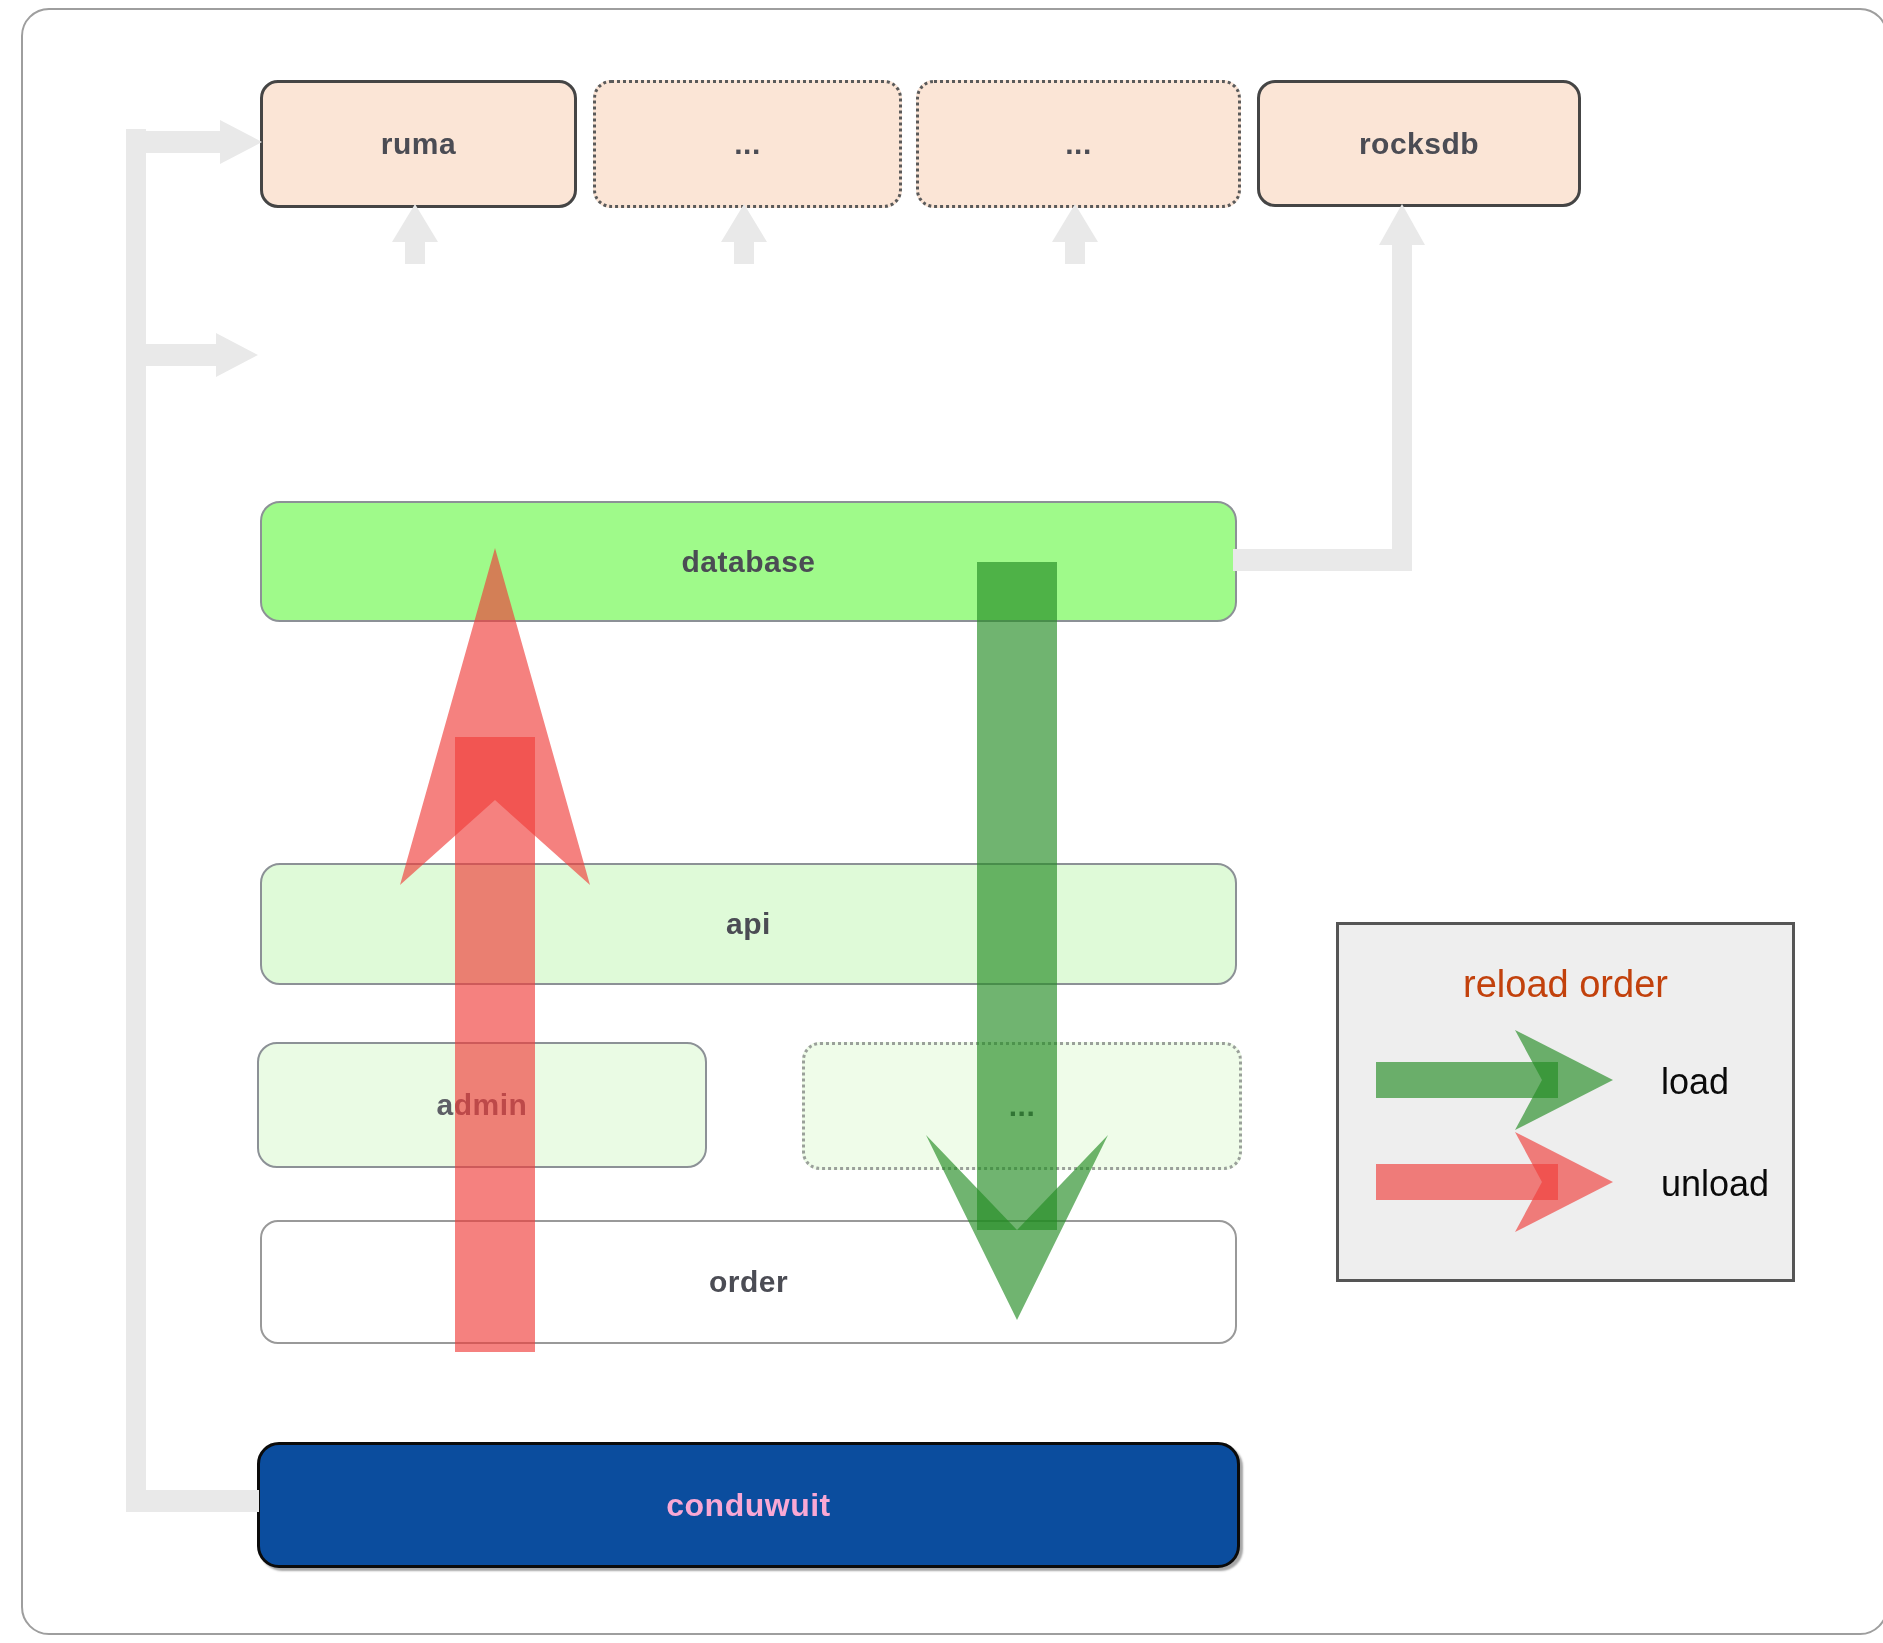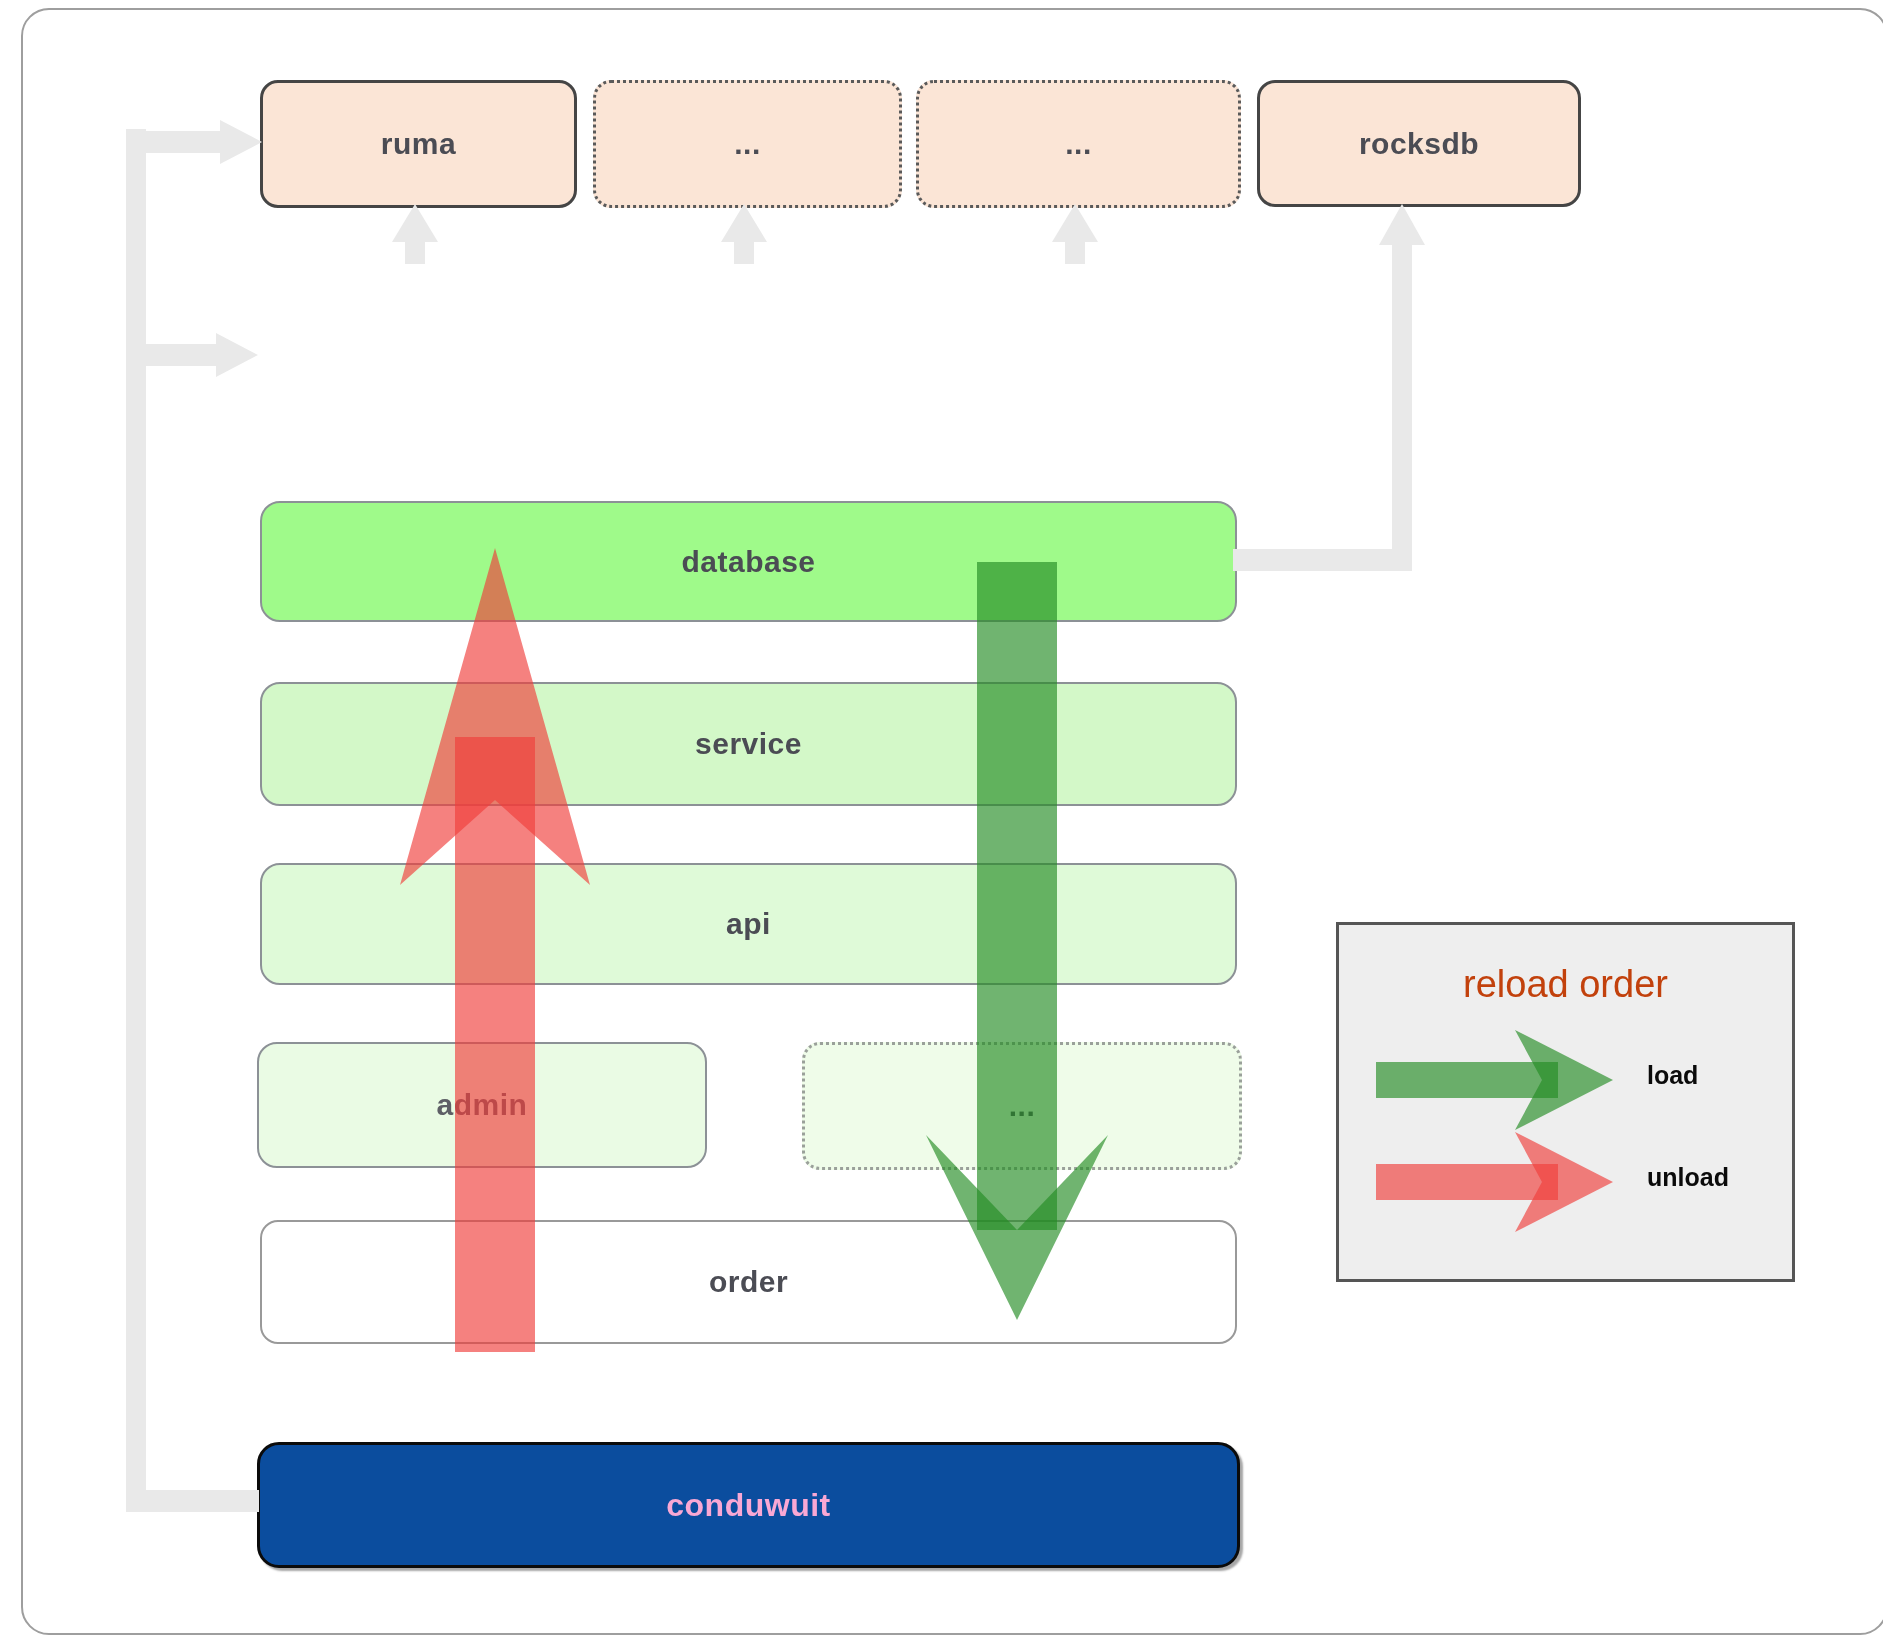--- a/index.html
+++ b/index.html
@@ -18,21 +18,21 @@
   .admin{background:#eafbe4;}
   .admin-label{color:#5e5f66;}
   .dots3{background:#effce9;border:3px dotted #9aa09a;}
   .router{background:#ffffff;border:2px solid #999;}
   .conduwuit{background:#0b4d9e;border:3px solid #0b0b0b;border-radius:22px;
              color:#f9a8d4;font-weight:700;font-size:32px;box-shadow:3px 3px 2px rgba(0,0,0,.35);}
   .legend{position:absolute;left:1323px;top:922px;width:459px;height:360px;
           background:#eeeeee;border:3px solid #555;box-sizing:border-box;}
   .legend-title{position:absolute;left:0;right:0;top:38px;text-align:center;
                 font-size:38px;color:#c2410c;font-weight:400;}
-  .legend-label{position:absolute;left:308px;font-size:25px;color:#0a0a0a;font-weight:700;}
+  .legend-label{position:absolute;left:322px;font-size:36px;color:#0a0a0a;font-weight:400;}
   .legend-label.load{top:136px;}
   .legend-label.unload{top:238px;}
   svg.overlay{position:absolute;left:0;top:0;pointer-events:none;}
 </style>
 </head>
 <body>
 
 <div id="stage">
   <div class="frame"></div>
 
@@ -44,23 +44,20 @@
   </div>
   <div class="node crate dotted" style="left:903px;top:80px;width:319px;height:122px;">
     <span>...</span>
   </div>
   <div class="node crate" style="left:1244px;top:80px;width:318px;height:121px;">
     <span>rocksdb</span>
   </div>
 
   <div class="node layer database" style="left:247px;top:501px;width:973px;height:117px;">
     <span>database</span>
-  </div>
-  <div class="node layer service" style="left:247px;top:682px;width:973px;height:120px;">
-    <span>service</span>
   </div>
   <div class="node layer api" style="left:247px;top:863px;width:973px;height:118px;">
     <span>api</span>
   </div>
   <div class="node layer admin" style="left:244px;top:1042px;width:446px;height:122px;">
     <span class="admin-label">admin</span>
   </div>
   <div class="node dots3" style="left:789px;top:1042px;width:434px;height:122px;">
     <span>...</span>
   </div>

